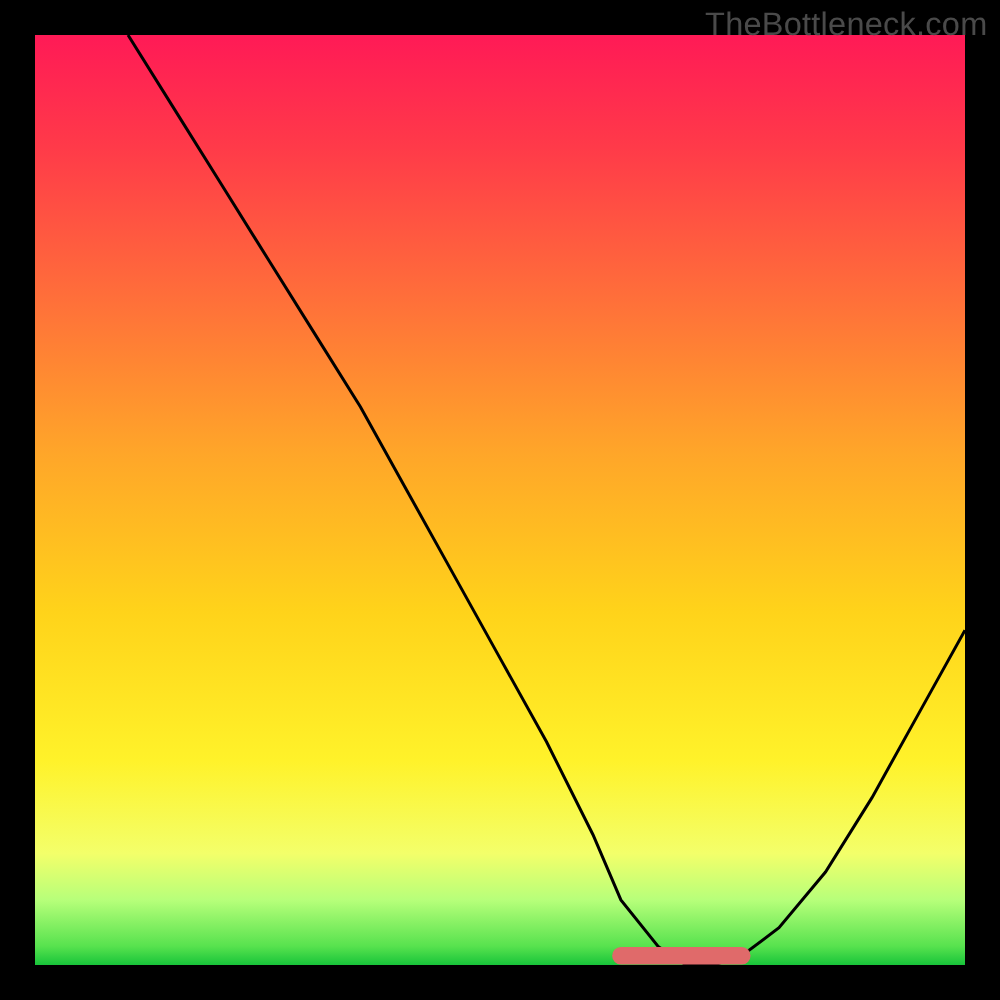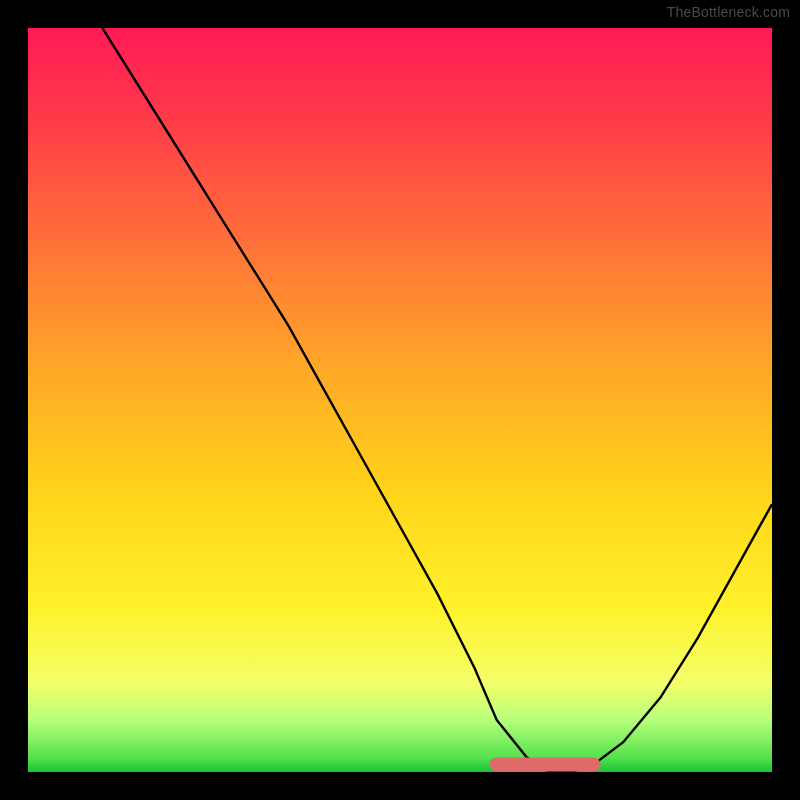--- a/index.html
+++ b/index.html
@@ -40,21 +40,21 @@
     left: 0;
     top: 0;
     width: 744px;
     height: 744px;
   }
   .watermark {
     position: absolute;
     top: 4px;
     right: 10px;
     color: #4a4a4a;
-    font-size: 14px;
+    font-size: 26px;
     font-weight: 500;
     letter-spacing: 0.2px;
   }
   .valley-mark {
     stroke: #e06a6a;
     stroke-width: 14;
     stroke-linecap: round;
     fill: none;
   }
 </style>

